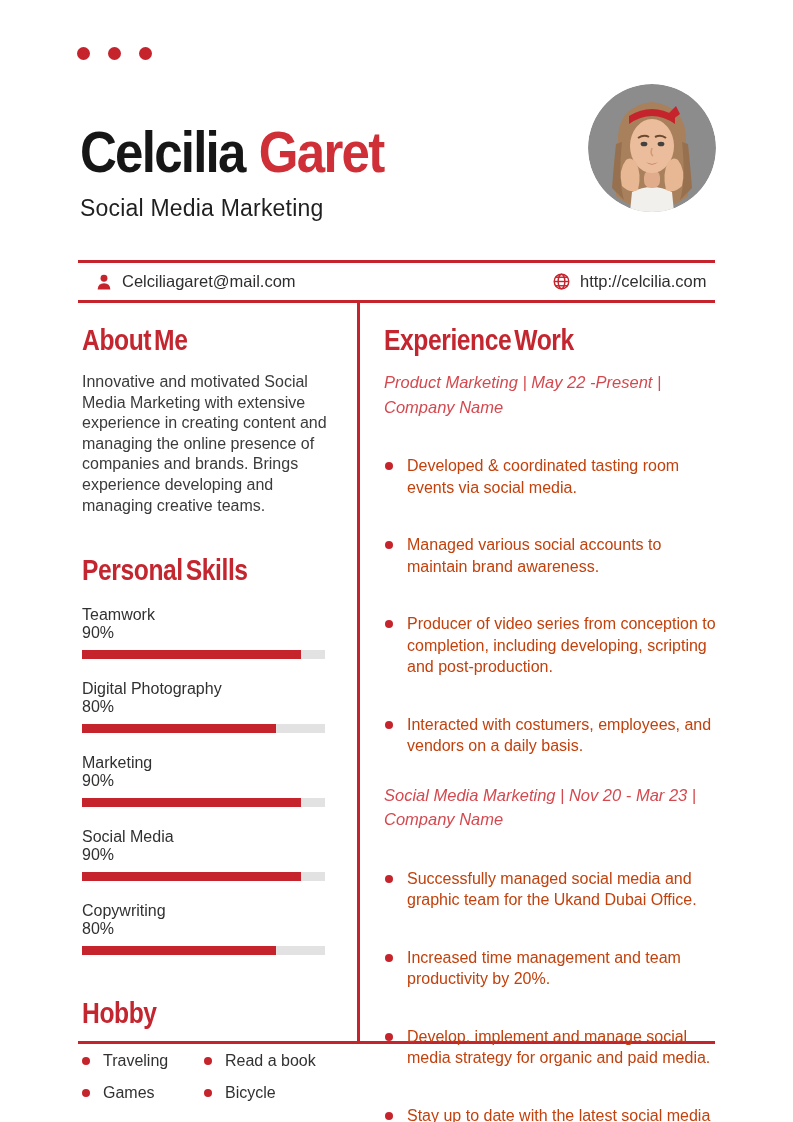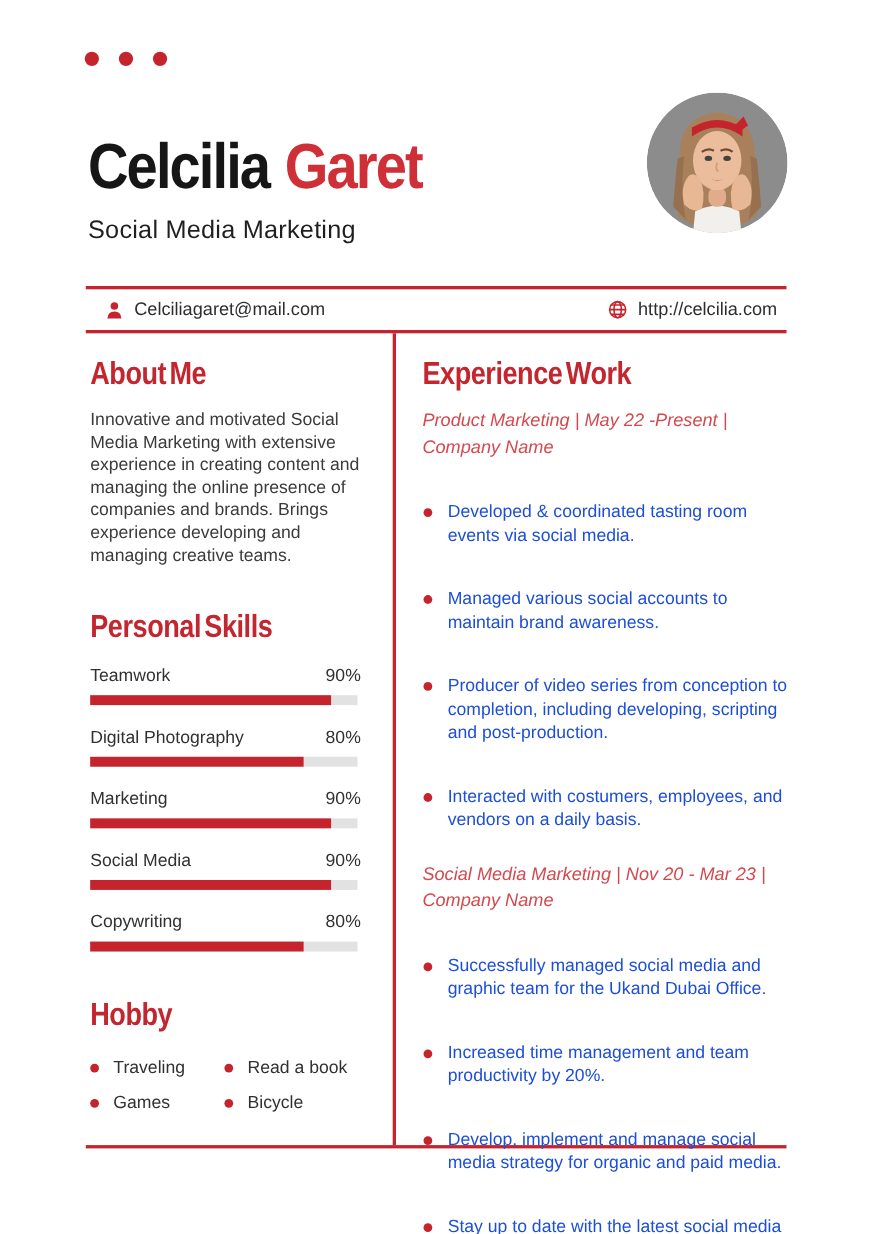--- a/index.html
+++ b/index.html
@@ -57,36 +57,36 @@
     display:inline-block; transform:scaleX(0.85); transform-origin:left center;
   }
   .col-left h2.sec, .col-right h2.sec { margin-top:21px; }
 
   .about-text { margin-top:15px; font-size:16px; line-height:20.6px; color:#3b3b3b; width:245px; }
 
   
   .skills-list { margin-top:19px; }
   .skill { margin-bottom:21px; }
   .skill-head { display:flex; justify-content:space-between; align-items:baseline;
-                font-size:16px; color:#313131; }
+                font-size:16px; color:#313131;flex-direction:column; }
   .skill-track { margin-top:8px; width:243px; height:9px; background:#e2e2e2; }
   .skill-fill { height:100%; background:#c5242c; }
 
   
   .hobby-grid { margin-top:22px; display:grid; grid-template-columns:122px 1fr; row-gap:14px; }
   .hobby-item { display:flex; align-items:center; gap:13px; font-size:16px; color:#313131; }
   .bullet-dot { width:8px; height:8px; border-radius:50%; background:#c5242c; flex:0 0 8px; }
 
   
   .job-title { margin-top:13px; font-size:16.5px; line-height:24.5px;
                font-style:italic; color:#d4494f; width:336px; }
   .job2 .job-title { margin-top:26px; }
   ul.job-bullets { margin-top:17px; list-style:none; }
   ul.job-bullets li { position:relative; padding-left:23px; font-size:16px;
-                      line-height:21.5px; color:#1d4ed8; margin-bottom:15px;margin-top:36px; }
+                      line-height:21.5px; color:#c2410c; margin-bottom:15px;margin-top:36px; }
   ul.job-bullets li .bdot { position:absolute; left:1px; top:7px; width:8px; height:8px;
                             border-radius:50%; background:#c5242c; }
 </style>
 </head>
 <body>
 
 <div class="dots">
   <div class="dot"></div>
   <div class="dot"></div>
   <div class="dot"></div>

